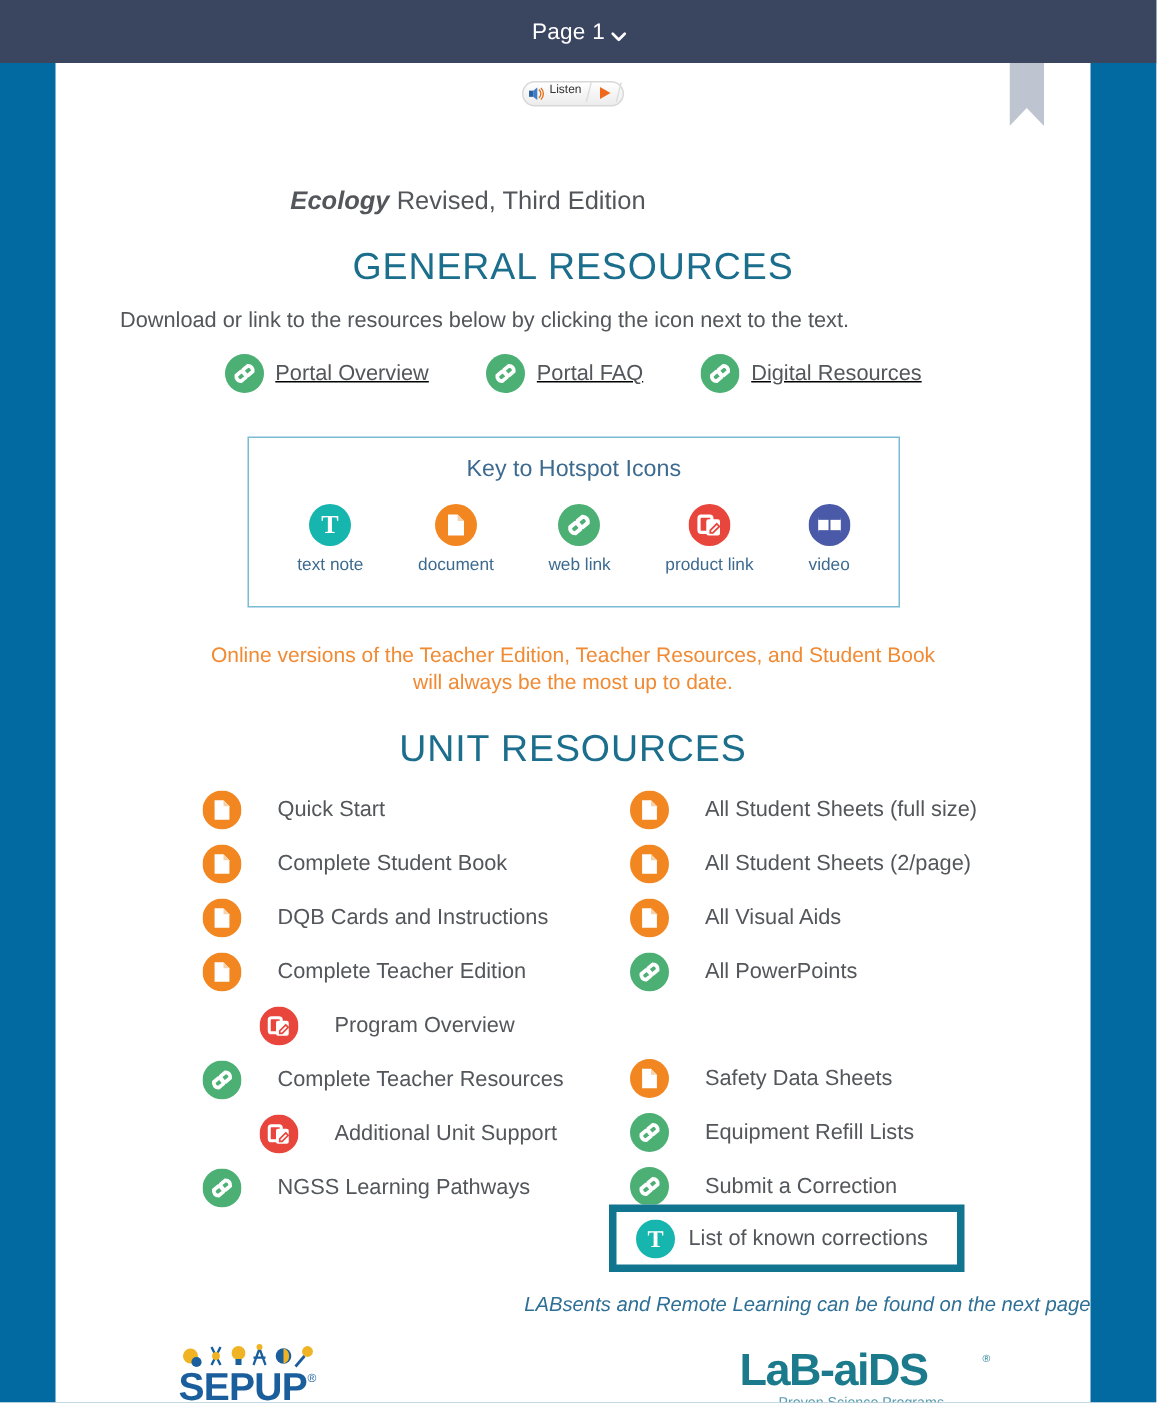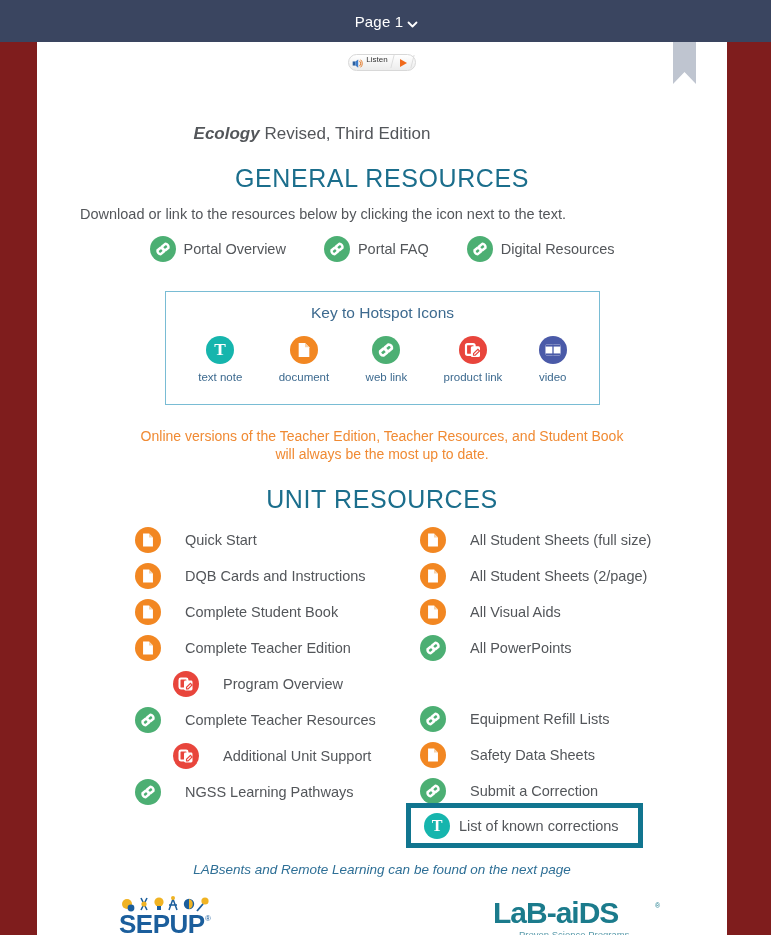--- a/index.html
+++ b/index.html
@@ -2,21 +2,21 @@
 <html><head>
 <meta charset="utf-8">
 <style>
   * { box-sizing: border-box; margin: 0; padding: 0; }
   html, body {
     width: 771px; height: 935px;
     font-family: "Liberation Sans", sans-serif;
     background: #e8eaf0;
     overflow: hidden;
   }
-  #root { position: relative; width: 771px; height: 935px; background: #7f1d1d; }
+  #root { position: relative; width: 771px; height: 935px; background: #0369a1; }
 
   
   .topbar {
     position: absolute; left: 0; top: 0; width: 771px; height: 42px;
     background: #3a4560; display: flex; align-items: center; justify-content: center;
   }
   .topbar-title {
     color: #ffffff; font-size: 15px; letter-spacing: .2px;
     display: flex; align-items: center; gap: 4px;
   }
@@ -65,21 +65,21 @@
   .instruction {
     position: absolute; left: 0; top: 164px; width: 572px; text-align: center;
     font-size: 14.5px; color: #53565a;
   }
 
   
   .gen-row {
     position: absolute; left: 0; top: 194px; width: 690px;
     display: flex; justify-content: center; gap: 38px;
   }
-  .gen-item { display: flex; align-items: center; gap: 8px; }
+  .gen-item { display: flex; align-items: center; gap: 8px; text-decoration: underline; }
   .gen-item .t { font-size: 14.5px; color: #53565a; }
 
   
   .keybox {
     position: absolute; left: 128px; top: 249px; width: 435px; height: 114px;
     border: 1.5px solid #79bcd4; background: #ffffff;
   }
   .keybox-title {
     text-align: center; margin-top: 12px; font-size: 15.5px; color: #3d6a8f;
   }
@@ -110,21 +110,21 @@
   
   .hl-box {
     position: absolute; left: 369px; top: 281px; width: 237px; height: 45px;
     border: 5px solid #11758f; background: #ffffff;
   }
   .hl-inner { display: flex; align-items: center; gap: 9px; padding-left: 13px; height: 100%; }
   .hl-inner .t { font-size: 14.5px; color: #53565a; }
 
   
   .footer-note {
-    position: absolute; left: 0; top: 820px; width: 690px; text-align: center;
+    position: absolute; left: 0; top: 820px; width: 690px; text-align: right;
     font-size: 13.5px; color: #2e6f96; font-style: italic;
   }
 
   
   .sepup { position: absolute; left: 80px; top: 853px; width: 120px; }
   .labaids { position: absolute; left: 452px; top: 853px; width: 180px; }
 
   .circ { display: block; }
 </style>
 </head>
@@ -295,31 +295,31 @@
             <span class="t">Quick Start</span>
           </div>
           <div class="res-item">
             <span>
               <svg class="circ" width="26" height="26" viewBox="0 0 26 26">
                 <circle cx="13" cy="13" r="13" fill="#f28722"></circle>
                 <path d="M8.059999999999999 6.5 H13.987999999999998 L17.939999999999998 10.452 V19.5 H8.059999999999999 Z" fill="#ffffff"></path>
                 <path d="M13.987999999999998 6.5 V10.452 H17.939999999999998 Z" fill="#f6d2ab"></path>
               </svg>
             </span>
+            <span class="t">Complete Student Book</span>
+          </div>
+          <div class="res-item">
+            <span>
+              <svg class="circ" width="26" height="26" viewBox="0 0 26 26">
+                <circle cx="13" cy="13" r="13" fill="#f28722"></circle>
+                <path d="M8.059999999999999 6.5 H13.987999999999998 L17.939999999999998 10.452 V19.5 H8.059999999999999 Z" fill="#ffffff"></path>
+                <path d="M13.987999999999998 6.5 V10.452 H17.939999999999998 Z" fill="#f6d2ab"></path>
+              </svg>
+            </span>
             <span class="t">DQB Cards and Instructions</span>
-          </div>
-          <div class="res-item">
-            <span>
-              <svg class="circ" width="26" height="26" viewBox="0 0 26 26">
-                <circle cx="13" cy="13" r="13" fill="#f28722"></circle>
-                <path d="M8.059999999999999 6.5 H13.987999999999998 L17.939999999999998 10.452 V19.5 H8.059999999999999 Z" fill="#ffffff"></path>
-                <path d="M13.987999999999998 6.5 V10.452 H17.939999999999998 Z" fill="#f6d2ab"></path>
-              </svg>
-            </span>
-            <span class="t">Complete Student Book</span>
           </div>
           <div class="res-item">
             <span>
               <svg class="circ" width="26" height="26" viewBox="0 0 26 26">
                 <circle cx="13" cy="13" r="13" fill="#f28722"></circle>
                 <path d="M8.059999999999999 6.5 H13.987999999999998 L17.939999999999998 10.452 V19.5 H8.059999999999999 Z" fill="#ffffff"></path>
                 <path d="M13.987999999999998 6.5 V10.452 H17.939999999999998 Z" fill="#f6d2ab"></path>
               </svg>
             </span>
             <span class="t">Complete Teacher Edition</span>
@@ -411,38 +411,38 @@
                   <path d="M14 10.5 h4 a3.2 3.2 0 0 1 0 5 h-4 a3.2 3.2 0 0 1 0 -5 Z"></path>
                 </g>
               </svg>
             </span>
             <span class="t">All PowerPoints</span>
           </div>
           <div class="gap-sep"></div>
           <div class="res-item">
             <span>
               <svg class="circ" width="26" height="26" viewBox="0 0 26 26">
+                <circle cx="13" cy="13" r="13" fill="#f28722"></circle>
+                <path d="M8.059999999999999 6.5 H13.987999999999998 L17.939999999999998 10.452 V19.5 H8.059999999999999 Z" fill="#ffffff"></path>
+                <path d="M13.987999999999998 6.5 V10.452 H17.939999999999998 Z" fill="#f6d2ab"></path>
+              </svg>
+            </span>
+            <span class="t">Safety Data Sheets</span>
+          </div>
+          <div class="res-item">
+            <span>
+              <svg class="circ" width="26" height="26" viewBox="0 0 26 26">
                 <circle cx="13" cy="13" r="13" fill="#4caf73"></circle>
                 <g transform="translate(13,13) rotate(-40) translate(-13,-13)" stroke="#ffffff" stroke-width="2.5" fill="none" stroke-linecap="round">
                   <path d="M8 10.5 h4 a3.2 3.2 0 0 1 0 5 h-4 a3.2 3.2 0 0 1 0 -5 Z"></path>
                   <path d="M14 10.5 h4 a3.2 3.2 0 0 1 0 5 h-4 a3.2 3.2 0 0 1 0 -5 Z"></path>
                 </g>
               </svg>
             </span>
             <span class="t">Equipment Refill Lists</span>
-          </div>
-          <div class="res-item">
-            <span>
-              <svg class="circ" width="26" height="26" viewBox="0 0 26 26">
-                <circle cx="13" cy="13" r="13" fill="#f28722"></circle>
-                <path d="M8.059999999999999 6.5 H13.987999999999998 L17.939999999999998 10.452 V19.5 H8.059999999999999 Z" fill="#ffffff"></path>
-                <path d="M13.987999999999998 6.5 V10.452 H17.939999999999998 Z" fill="#f6d2ab"></path>
-              </svg>
-            </span>
-            <span class="t">Safety Data Sheets</span>
           </div>
           <div class="res-item">
             <span>
               <svg class="circ" width="26" height="26" viewBox="0 0 26 26">
                 <circle cx="13" cy="13" r="13" fill="#4caf73"></circle>
                 <g transform="translate(13,13) rotate(-40) translate(-13,-13)" stroke="#ffffff" stroke-width="2.5" fill="none" stroke-linecap="round">
                   <path d="M8 10.5 h4 a3.2 3.2 0 0 1 0 5 h-4 a3.2 3.2 0 0 1 0 -5 Z"></path>
                   <path d="M14 10.5 h4 a3.2 3.2 0 0 1 0 5 h-4 a3.2 3.2 0 0 1 0 -5 Z"></path>
                 </g>
               </svg>

